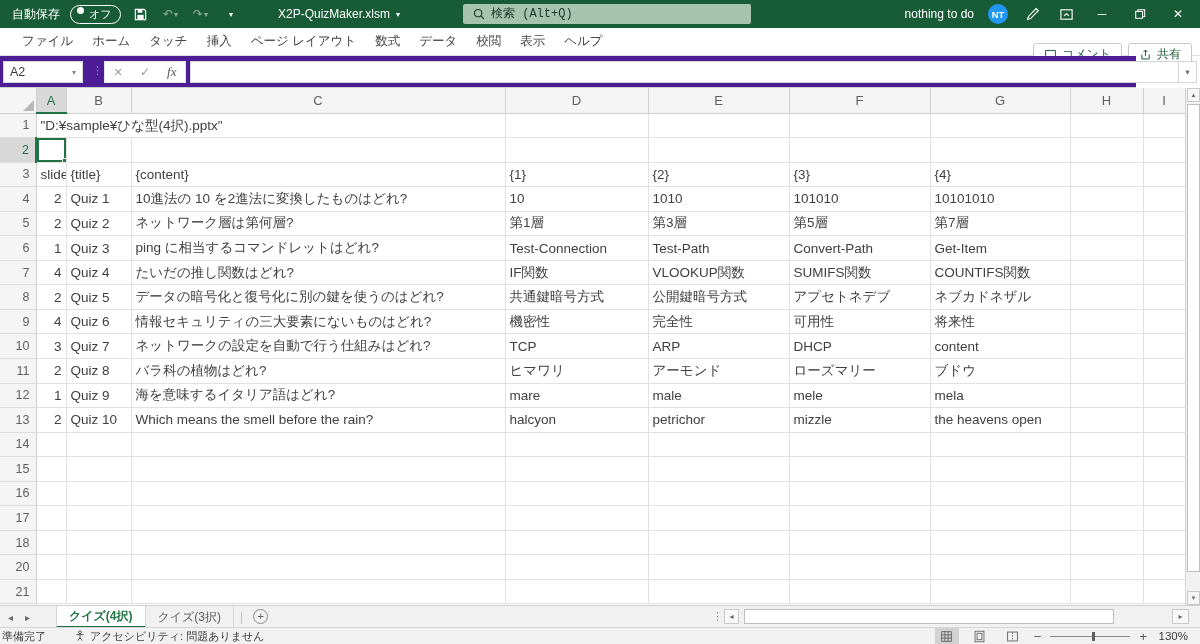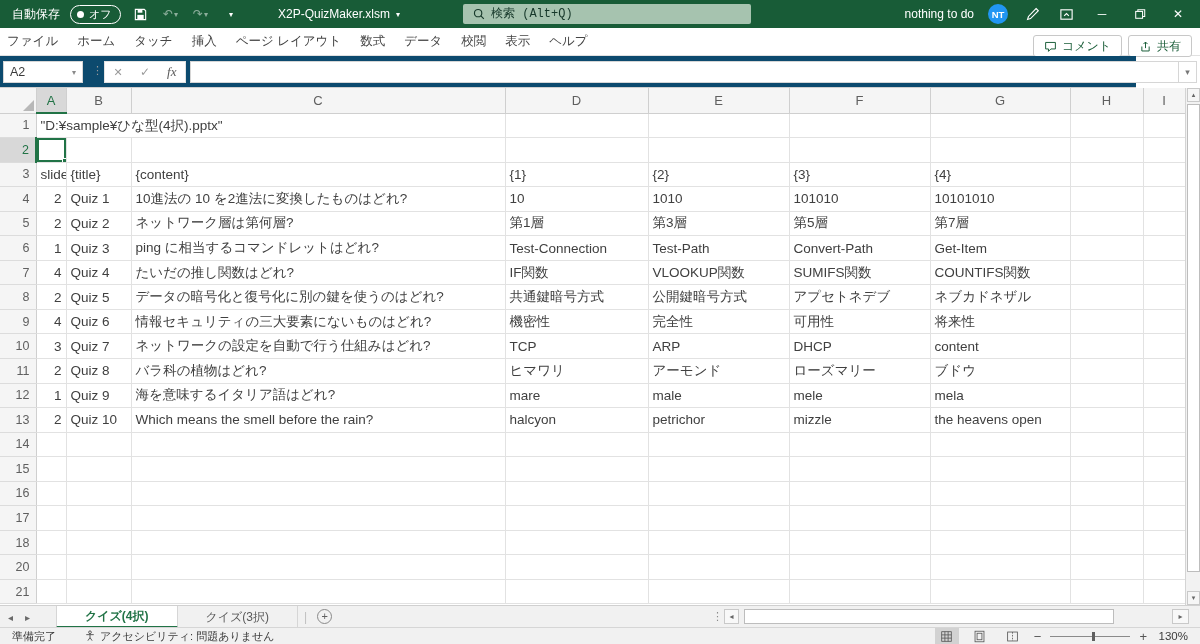--- a/index.html
+++ b/index.html
@@ -2,43 +2,43 @@
 <html><head>
 <meta charset="utf-8">
 <style>
   * { margin:0; padding:0; box-sizing:border-box; }
   html,body { width:1200px; height:644px; overflow:hidden; font-family:"Liberation Sans","DejaVu Sans",sans-serif; }
   body { position:relative; background:#fff; }
 
   
   .titlebar { position:absolute; top:0; left:0; width:1200px; height:28px; background:#185c37; color:#fff; display:flex; align-items:center; font-size:12px; }
   .tb-left { display:flex; align-items:center; gap:10px; padding-left:12px; }
-  .autosave-toggle { display:inline-flex; align-items:center; gap:5px; border:1px solid #fff; border-radius:10px; padding:1px 8px 1px 6px; font-size:11px; cursor:default; }
+  .autosave-toggle { display:inline-flex; align-items:flex-start; gap:5px; border:1px solid #fff; border-radius:10px; padding:1px 8px 1px 6px; font-size:11px; cursor:default; }
   .autosave-dot { width:7px; height:7px; border-radius:50%; background:#fff; display:inline-block; }
   .tb-btn { display:inline-flex; align-items:center; justify-content:center; width:20px; height:20px; }
   .dim { color:rgba(255,255,255,.5); }
   .tiny-caret { font-size:8px; margin-left:1px; }
   .tb-filename { position:absolute; left:278px; top:0; height:28px; display:flex; align-items:center; gap:5px; }
   .searchbox { position:absolute; left:463px; top:4px; width:288px; height:20px; background:#a6c3af; border-radius:2px; display:flex; align-items:center; gap:7px; padding-left:28px; color:#16382a; }
   .searchbox input { border:none; background:transparent; outline:none; font-size:12px; color:#16382a; width:220px; font-family:Liberation Mono, monospace; }
   .searchbox input::placeholder { color:#16382a; opacity:1; }
   .search-glyph { position:absolute; left:9px; top:3px; }
   .tb-right { position:absolute; right:0; top:0; height:28px; display:flex; align-items:center; gap:14px; padding-right:10px; }
   .avatar { width:20px; height:20px; border-radius:50%; background:#2196f3; color:#fff; font-size:9.5px; font-weight:bold; display:flex; align-items:center; justify-content:center; }
   .winbtn { width:24px; height:28px; display:flex; align-items:center; justify-content:center; font-size:12px; }
 
   
   .ribbon { position:absolute; top:28px; left:0; width:1200px; height:28px; background:#fff; border-bottom:1px solid #e1e1e1; display:flex; align-items:center; }
-  .rb-tabs { display:flex; align-items:center; gap:19px; padding-left:7px; font-size:12.5px; color:#444; }
+  .rb-tabs { display:flex; align-items:center; gap:19px; padding-left:22px; font-size:12.5px; color:#444; }
   .rb-tab { cursor:default; }
-  .rb-right { position:absolute; right:8px; top:7px; display:flex; gap:6px; }
+  .rb-right { position:absolute; right:8px; top:15px; display:flex; gap:6px; }
   .rb-pill { display:inline-flex; align-items:center; gap:5px; height:22px; padding:0 10px; border:1px solid #c8c8c8; border-radius:3px; background:#fff; color:#185c37; font-size:12px; }
 
   
-  .formulabar { position:absolute; top:56px; left:0; width:1136px; height:32px; background:#0c4a6e; border-bottom:1px solid #cfcfcf; display:flex; align-items:center; }
+  .formulabar { position:absolute; top:56px; left:0; width:1136px; height:32px; background:#4c1d95; border-bottom:1px solid #cfcfcf; display:flex; align-items:center; }
   .namebox { position:absolute; left:3px; top:5px; width:80px; height:22px; background:#fff; border:1px solid #d6d6d6; display:flex; align-items:center; justify-content:space-between; padding:0 6px; font-size:12.5px; color:#3b3b3b; }
   .fb-dots { position:absolute; left:92px; top:8px; color:#9a9a9a; font-size:11px; }
   .fb-btns { position:absolute; left:104px; top:5px; width:82px; height:22px; background:#fff; border:1px solid #e3e3e3; display:flex; align-items:center; justify-content:space-around; color:#9a9a9a; }
   .fx { font-family:"Liberation Serif","DejaVu Serif",serif; font-style:italic; font-size:13px; color:#5a5a5a; }
   .fb-input { position:absolute; left:190px; top:5px; width:988px; height:22px; background:#fff; border:1px solid #d6d6d6; border-right:none; }
   .fb-input input { width:100%; height:100%; border:none; outline:none; padding:0 6px; font-size:12.5px; font-family:inherit; }
   .fb-expand { position:absolute; left:1178px; top:5px; width:19px; height:22px; background:#fff; border:1px solid #d6d6d6; display:flex; align-items:center; justify-content:center; color:#777; font-size:9px; }
 
   
   .gridwrap { position:absolute; top:88px; left:0; width:1185px; height:517px; overflow:hidden; background:#fff; }
@@ -57,32 +57,32 @@
   
   .vscroll { position:absolute; top:88px; left:1185px; width:15px; height:517px; background:#f2f2f2; border-left:1px solid #d4d4d4; }
   .vs-up, .vs-down { position:absolute; left:1px; width:13px; height:14px; background:#f6f6f6; border:1px solid #c9c9c9; color:#666; font-size:7px; display:flex; align-items:center; justify-content:center; }
   .vs-up { top:0; } .vs-down { bottom:0; }
   .vs-thumb { position:absolute; left:1px; top:16px; width:13px; height:468px; background:#fff; border:1px solid #bdbdbd; }
 
   
   .tabbar { position:absolute; top:605px; left:0; width:1200px; height:22px; background:#f1f1f1; border-top:1px solid #d0d0d0; font-size:12px; }
   .tab-nav { position:absolute; left:8px; top:0; height:22px; display:flex; align-items:center; gap:12px; color:#6a6a6a; font-size:10px; }
   .sheettabs { position:absolute; left:56px; top:0; height:22px; display:flex; align-items:stretch; }
-  .stab { display:flex; align-items:center; padding:0 28px; border-right:1px solid #d6d6d6; color:#595959; }
+  .stab { display:flex; align-items:center; padding:0 12px; border-right:1px solid #d6d6d6; color:#595959; }
   .stab.active { background:#fff; color:#217346; font-weight:bold; border-bottom:2px solid #217346; border-left:1px solid #d6d6d6; }
   .tab-sep { display:flex; align-items:center; color:#c0c0c0; padding:0 6px; }
   .addsheet { width:15px; height:15px; border:1px solid #8a8a8a; border-radius:50%; color:#5f5f5f; font-size:11px; line-height:13px; text-align:center; margin:3px 0 0 4px; }
   .hs-split { position:absolute; left:712px; top:4px; color:#8a8a8a; font-size:11px; }
   .hs-left { position:absolute; left:724px; top:3px; width:15px; height:15px; background:#f8f8f8; border:1px solid #c9c9c9; color:#666; font-size:8px; display:flex; align-items:center; justify-content:center; }
   .hs-thumb { position:absolute; left:744px; top:3px; width:370px; height:15px; background:#fff; border:1px solid #bdbdbd; }
   .hs-right { position:absolute; left:1172px; top:3px; width:17px; height:15px; background:#f8f8f8; border:1px solid #c9c9c9; color:#666; font-size:8px; display:flex; align-items:center; justify-content:center; }
 
   
   .statusbar { position:absolute; top:627px; left:0; width:1200px; height:17px; background:#f1f1f1; border-top:1px solid #d6d6d6; font-size:11px; color:#3b3b3b; display:flex; align-items:center; }
-  .sb-ready { margin-left:12px; }
+  .sb-ready { margin-left:2px; }
   .sb-access { margin-left:28px; display:flex; align-items:center; gap:4px; }
   .sb-right { position:absolute; right:12px; display:flex; align-items:center; gap:9px; height:17px; }
   .viewbtn { display:flex; align-items:center; justify-content:center; width:24px; height:17px; }
   .viewbtn.active { background:#d2d2d2; }
   .zoom-track { position:relative; width:80px; height:17px; }
   .zoom-line { position:absolute; top:8px; left:0; width:80px; height:1px; background:#8a8a8a; }
   .zoom-thumb { position:absolute; top:4px; left:42px; width:3px; height:9px; background:#5f5f5f; }
   .zoom-pct { font-size:11.5px; min-width:32px; text-align:right; }
 </style>
 </head>

